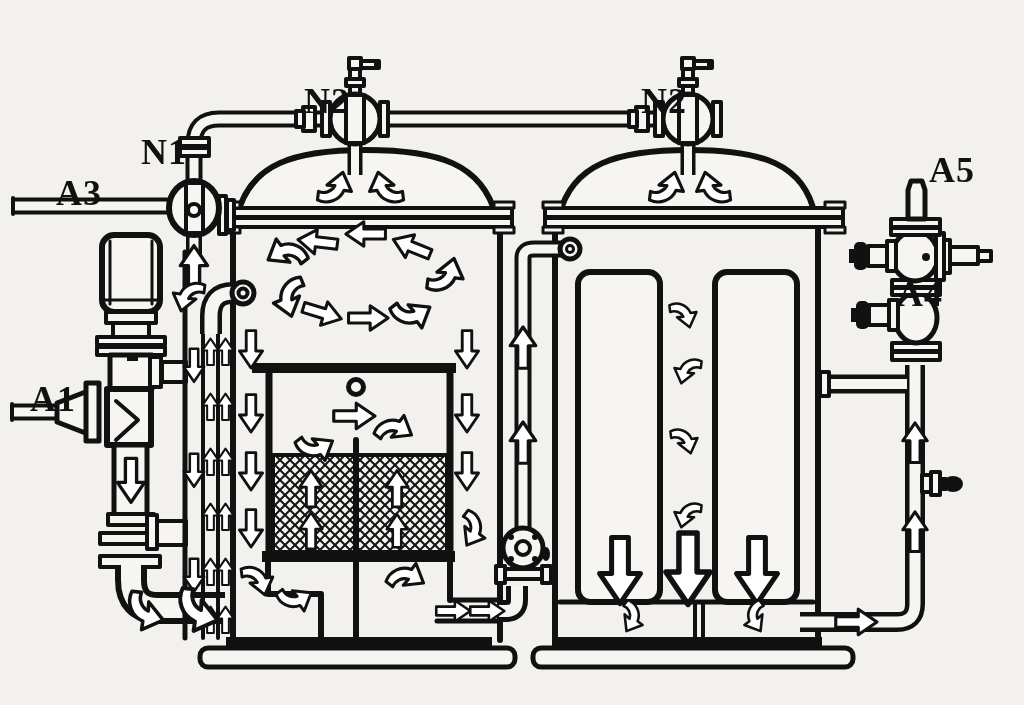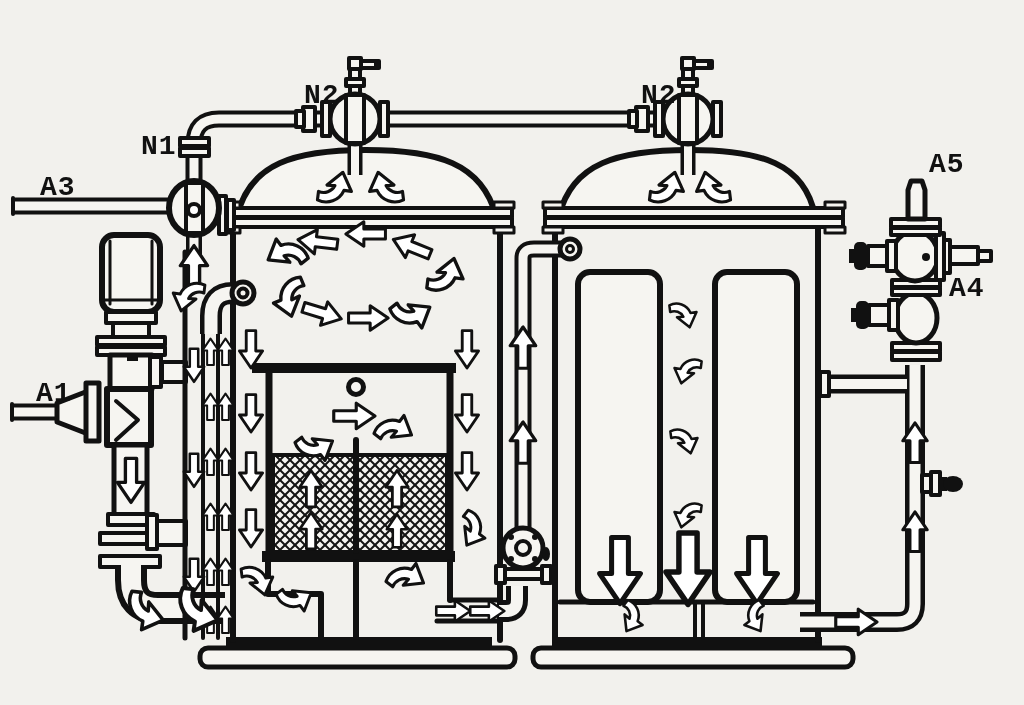--- a/index.html
+++ b/index.html
@@ -8,22 +8,22 @@
   svg{position:absolute;left:0;top:0;}
   
   .o{fill:none;stroke:#111;stroke-linecap:round;stroke-linejoin:round;}
   .s3{stroke-width:3}.s4{stroke-width:4}.s5{stroke-width:5}.s6{stroke-width:6}.s7{stroke-width:7}
   .fb{fill:#f6f5f1;stroke:#111;stroke-linejoin:round;}
   .fw{fill:#fff;stroke:#111;}
   .blk{fill:#111;stroke:none;}
   .pO{fill:none;stroke:#111;stroke-linecap:butt;stroke-linejoin:round;}
   .pI{fill:none;stroke:#f6f5f1;stroke-linecap:butt;stroke-linejoin:round;}
   .aw{fill:#fff;stroke:#111;stroke-width:4.2;stroke-linejoin:round;stroke-linecap:round;}
-  .lbl{position:absolute;font-weight:bold;font-size:28px;color:#111;letter-spacing:1px;
-       font-family:Liberation Mono, monospace;user-select:none;}
+  .lbl{position:absolute;font-weight:bold;font-size:36px;color:#111;letter-spacing:1px;
+       font-family:Liberation Serif, serif;user-select:none;}
 </style>
 </head>
 <body>
 
 <div id="stage">
 <svg width="1024" height="705" viewBox="0 0 1024 705">
   <defs>
 
     <path id="arr" d="M-7,-27 L-7,3 L-17,3 L0,28 L17,3 L7,3 L7,-27 Z"></path>
 
@@ -308,20 +308,20 @@
     <use href="#arr" class="aw" transform="translate(757,570) scale(1.2)"></use>
     <use href="#carr" class="aw" transform="translate(624,615) rotate(90) scale(0.62)"></use>
     <use href="#carr" class="aw" transform="translate(763,615) rotate(-90) scale(-0.62,0.62)"></use>
 
     <use href="#arr" class="aw" transform="translate(856,622) rotate(270) scale(0.75)"></use>
     <use href="#arr" class="aw" transform="translate(915,443) rotate(180) scale(0.72)"></use>
     <use href="#arr" class="aw" transform="translate(915,532) rotate(180) scale(0.72)"></use>
   </g>
 </svg>
 
-<div class="lbl" style="left:40px;top:172px">A3</div>
+<div class="lbl" style="left:56px;top:172px">A3</div>
 <div class="lbl" style="left:141px;top:131px">N1</div>
 <div class="lbl" style="left:304px;top:80px">N2</div>
 <div class="lbl" style="left:641px;top:80px">N2</div>
-<div class="lbl" style="left:36px;top:378px">A1</div>
+<div class="lbl" style="left:30px;top:378px">A1</div>
 <div class="lbl" style="left:929px;top:149px">A5</div>
-<div class="lbl" style="left:949px;top:273px">A4</div>
+<div class="lbl" style="left:897px;top:273px">A4</div>
 </div>
 
 </body></html>

